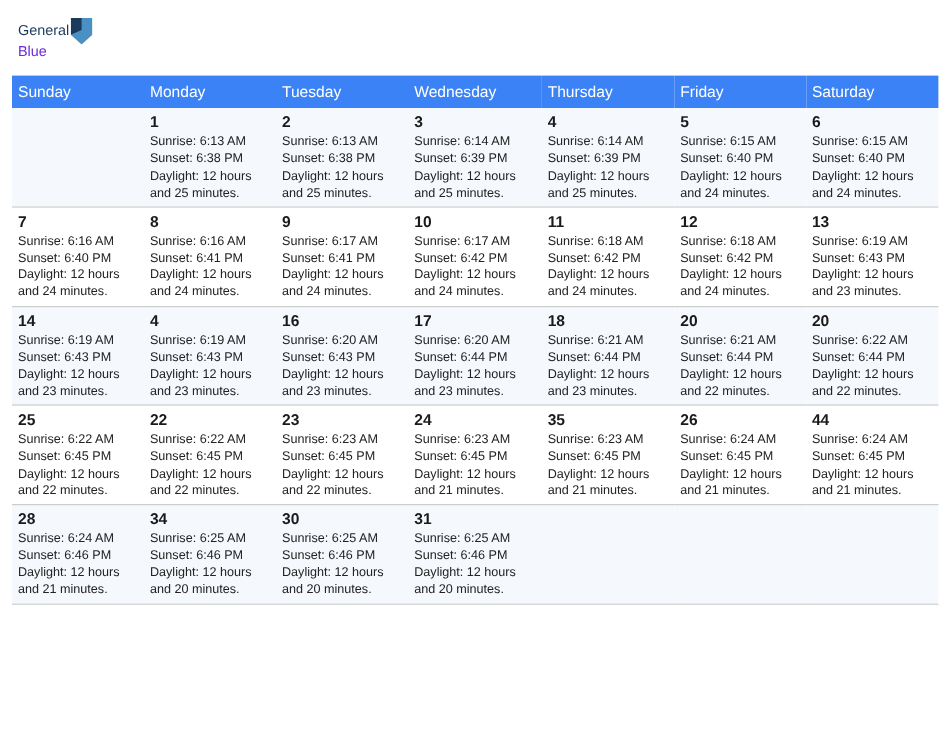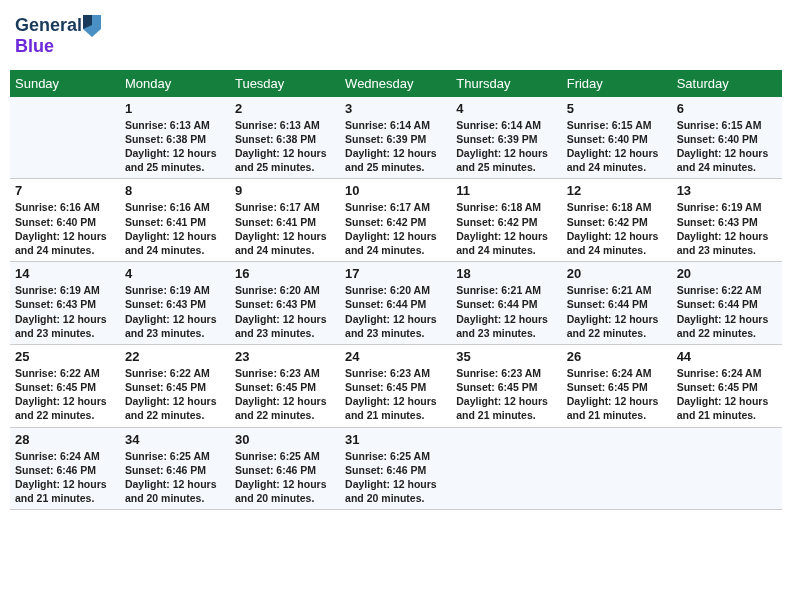--- a/index.html
+++ b/index.html
@@ -15,22 +15,22 @@
       justify-content: space-between;
       align-items: flex-start;
       margin-bottom: 8px;
       padding: 5px 5px;
     }
     .logo {
       display: flex;
       align-items: center;
     }
     .logo-text {
-      font-size: 18px;
-      font-weight: bold;
+      font-size: 12px;
+      font-weight: normal;
       color: #1a3a5c;
       line-height: 1.1;
     }
     .logo-text span {
       color: #4a90c4;
     }
     .logo-icon {
       width: 18px;
       height: 22px;
       margin-left: 2px;
@@ -46,21 +46,21 @@
     .subtitle {
       font-size: 14px;
       color: #444;
     }
     table {
       width: 100%;
       border-collapse: collapse;
       font-size: 11px;
     }
     thead tr th {
-      background-color: #15803d;
+      background-color: #3b82f6;
       color: #fff;
       text-align: left;
       padding: 6px 5px;
       font-size: 13px;
       font-weight: normal;
     }
     tbody tr {
       border-bottom: 1px solid #ccc;
     }
     tbody tr:nth-child(odd) {
@@ -79,21 +79,20 @@
       font-size: 13px;
       font-weight: bold;
       color: #1a1a1a;
       display: block;
       margin-bottom: 2px;
     }
     .cell-text {
       font-size: 10.5px;
       color: #222;
       line-height: 1.35;
-      font-weight: bold;
     }
   </style>
 </head>
 <body>
 
 <div class="header">
   <div class="logo">
     <div>
       <div class="logo-text">
         General<svg class="logo-icon" viewBox="0 0 18 22" xmlns="http://www.w3.org/2000/svg" style="display:inline-block;vertical-align:middle;margin-left:1px">

